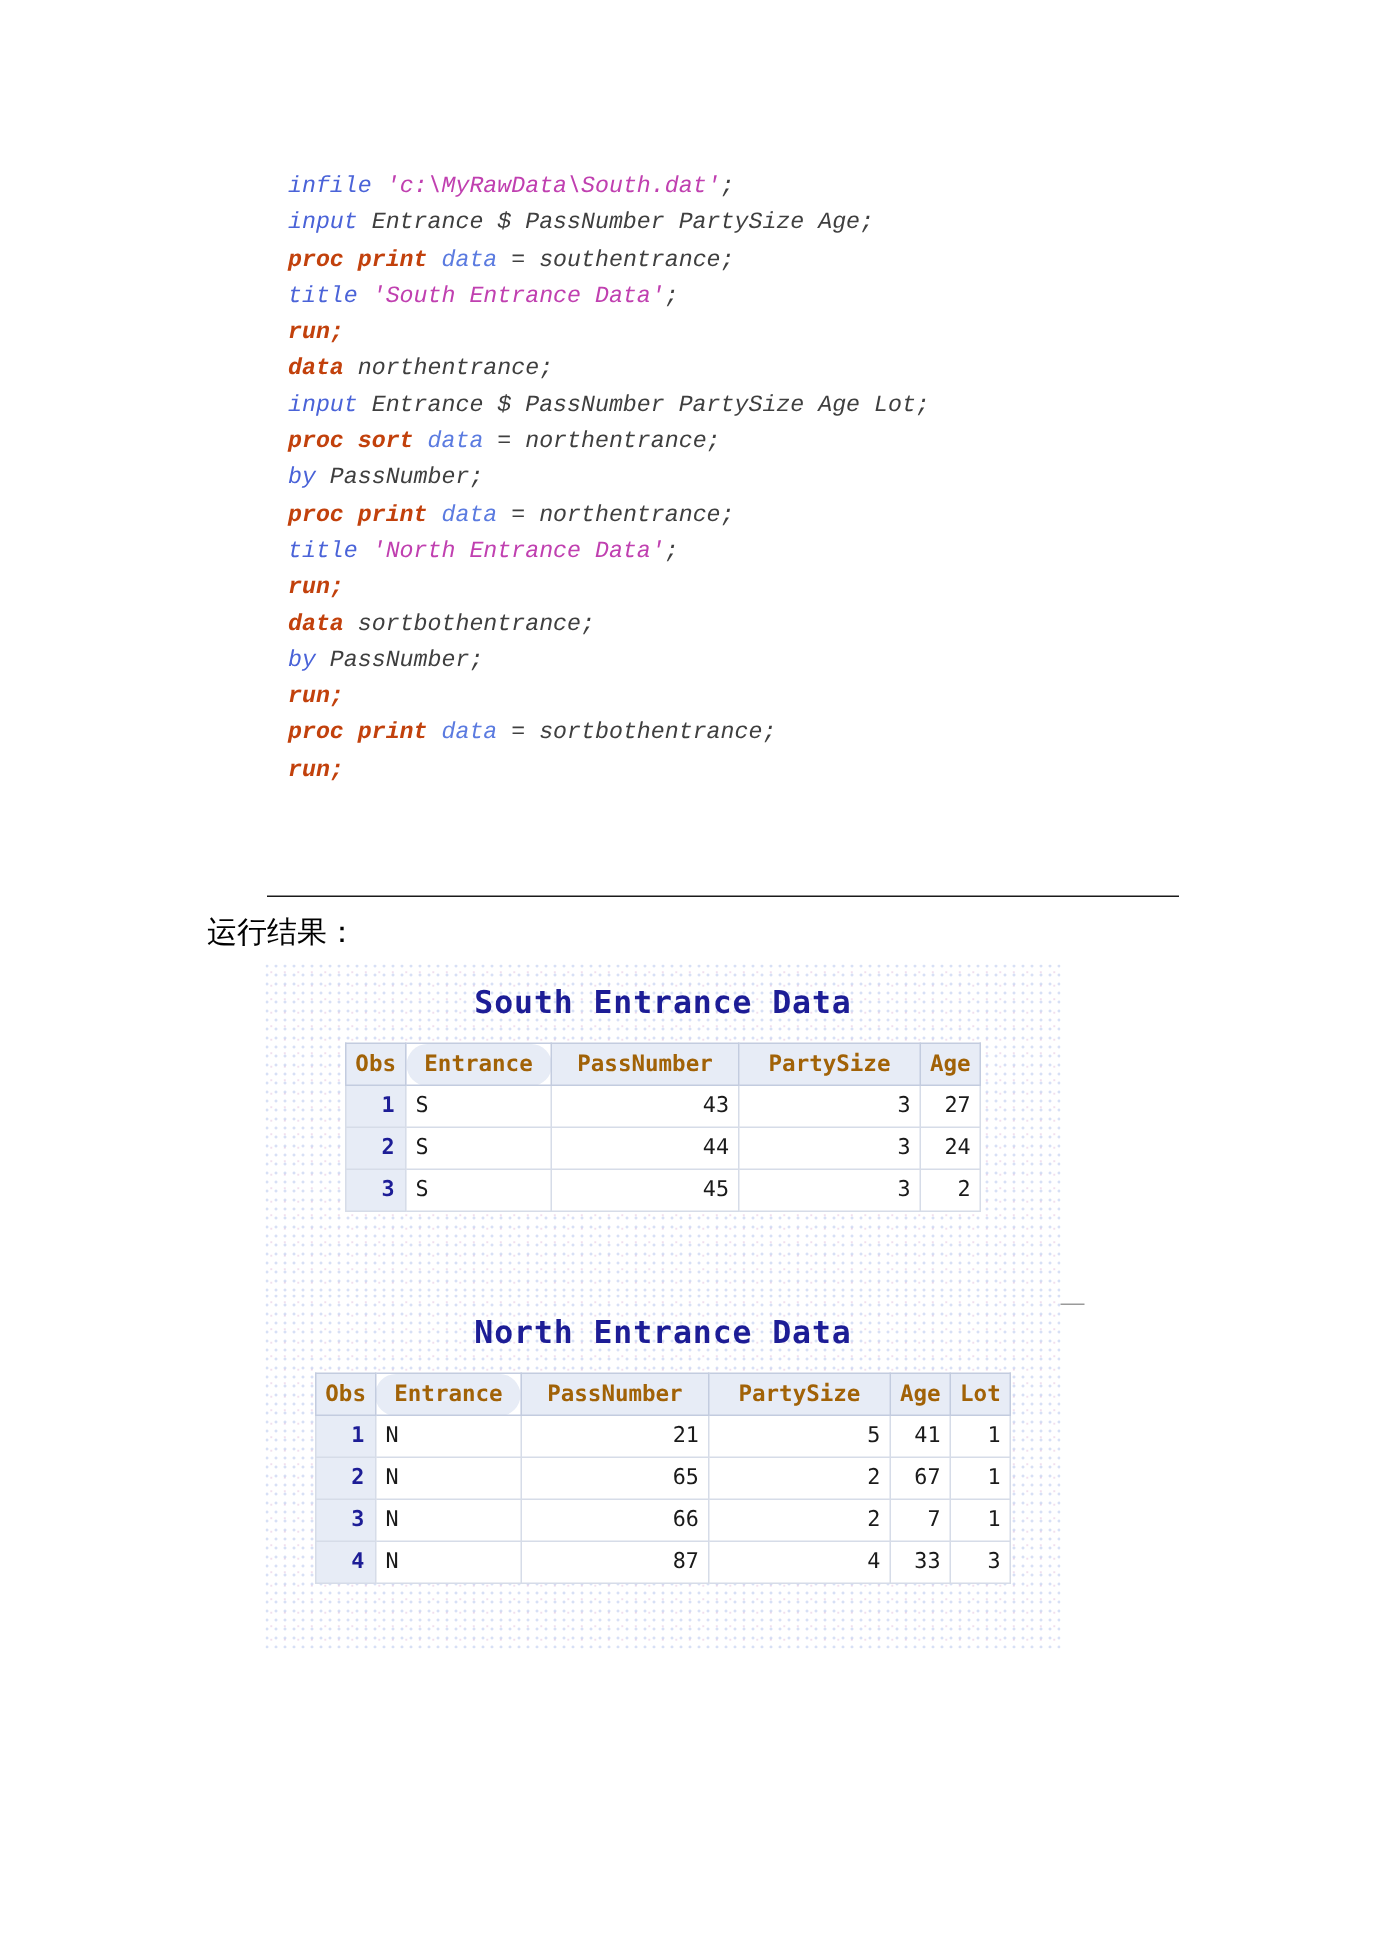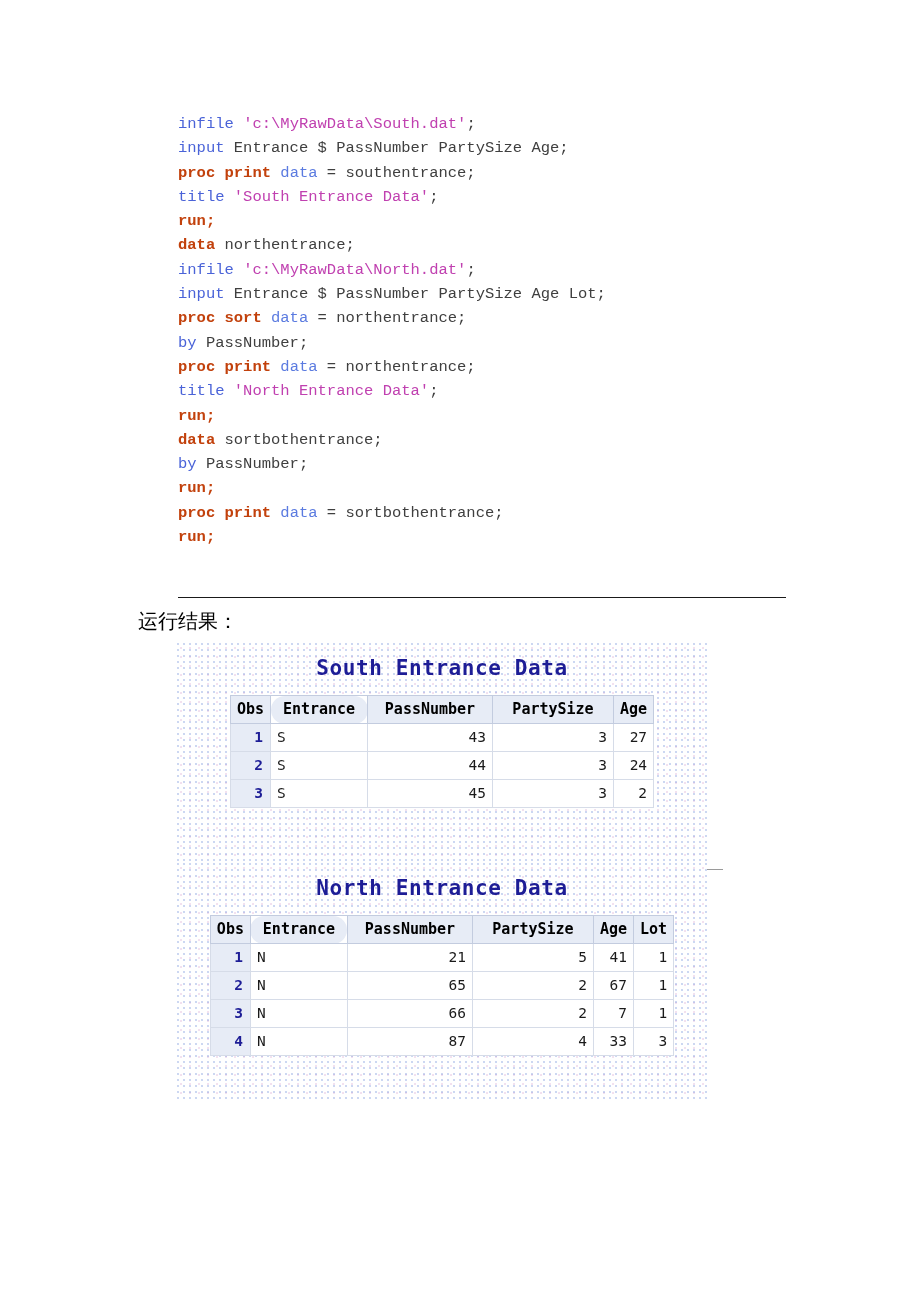--- a/index.html
+++ b/index.html
@@ -11,23 +11,24 @@
     width: 920px;
     height: 1302px;
     position: relative;
     font-family: "Liberation Serif", serif;
     overflow: hidden;
   }
 
   
   .code-block {
     position: absolute;
-    left: 178px;
+    left: 192px;
     top: 112px;
     width: 530px;
+    font-style: italic;
   }
   .code-line {
     font-family: "Liberation Mono", "DejaVu Sans Mono", monospace;
     font-size: 15.5px;
     line-height: 24.3px;
     white-space: pre;
     color: #3a3a3a;
   }
   .kw-blue   { color: #4a63d8; }
   .kw-bold   { color: #c2410c; font-weight: bold; }
@@ -94,21 +95,21 @@
   }
   table.sas-table {
     border-collapse: collapse;
     font-family: "DejaVu Sans Mono", "Liberation Mono", monospace;
     font-size: 14.5px;
     background: #ffffff;
     border: 1px solid #c3ccdf;
   }
   table.sas-table th {
     background: #e7ecf6;
-    color: #000000;
+    color: #a16207;
     font-weight: bold;
     font-size: 15px;
     padding: 4px 6px 5px 6px;
     border: 1px solid #c3ccdf;
     text-align: center;
     white-space: nowrap;
   }
   table.sas-table td {
     border: 1px solid #d6dce8;
     padding: 5px 6px 6px 6px;
@@ -138,21 +139,20 @@
 </head>
 <body>
 
 <div class="code-block">
     <div class="code-line"><span class="kw-blue">infile </span><span class="str">'c:\MyRawData\South.dat'</span><span class="plain">;</span></div>
     <div class="code-line"><span class="kw-blue">input </span><span class="plain">Entrance $ PassNumber PartySize Age;</span></div>
     <div class="code-line"><span class="kw-bold">proc print </span><span class="kw-data">data </span><span class="plain">= southentrance;</span></div>
     <div class="code-line"><span class="kw-blue">title </span><span class="str">'South Entrance Data'</span><span class="plain">;</span></div>
     <div class="code-line"><span class="kw-bold">run;</span></div>
     <div class="code-line"><span class="kw-bold">data </span><span class="plain">northentrance;</span></div>
-    <div class="code-line"><span class="kw-blue">infile </span><span class="str">'c:\MyRawData\North.dat'</span><span class="plain">;</span></div>
     <div class="code-line"><span class="kw-blue">input </span><span class="plain">Entrance $ PassNumber PartySize Age Lot;</span></div>
     <div class="code-line"><span class="kw-bold">proc sort </span><span class="kw-data">data </span><span class="plain">= northentrance;</span></div>
     <div class="code-line"><span class="kw-blue">by </span><span class="plain">PassNumber;</span></div>
     <div class="code-line"><span class="kw-bold">proc print </span><span class="kw-data">data </span><span class="plain">= northentrance;</span></div>
     <div class="code-line"><span class="kw-blue">title </span><span class="str">'North Entrance Data'</span><span class="plain">;</span></div>
     <div class="code-line"><span class="kw-bold">run;</span></div>
     <div class="code-line"><span class="kw-bold">data </span><span class="plain">sortbothentrance;</span></div>
     <div class="code-line"><span class="kw-blue">by </span><span class="plain">PassNumber;</span></div>
     <div class="code-line"><span class="kw-bold">run;</span></div>
     <div class="code-line"><span class="kw-bold">proc print </span><span class="kw-data">data </span><span class="plain">= sortbothentrance;</span></div>

